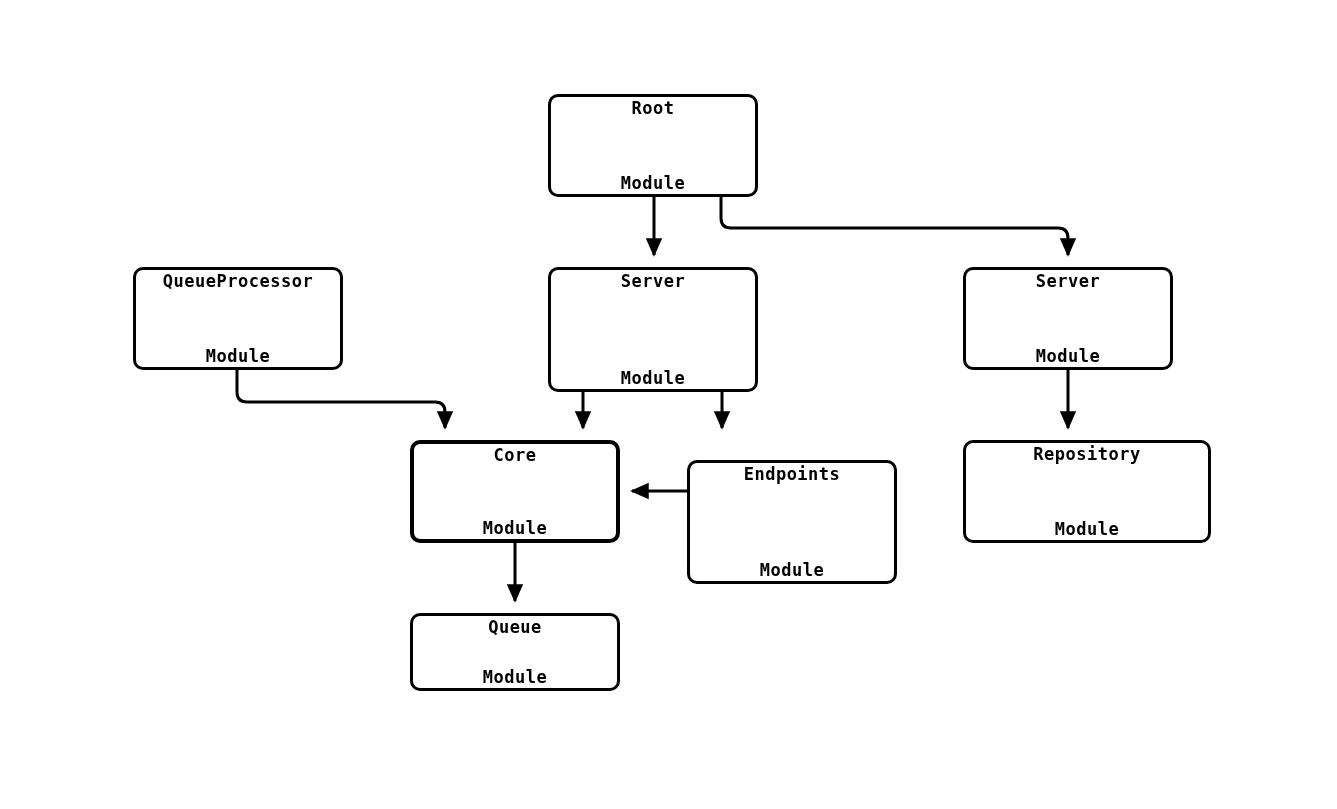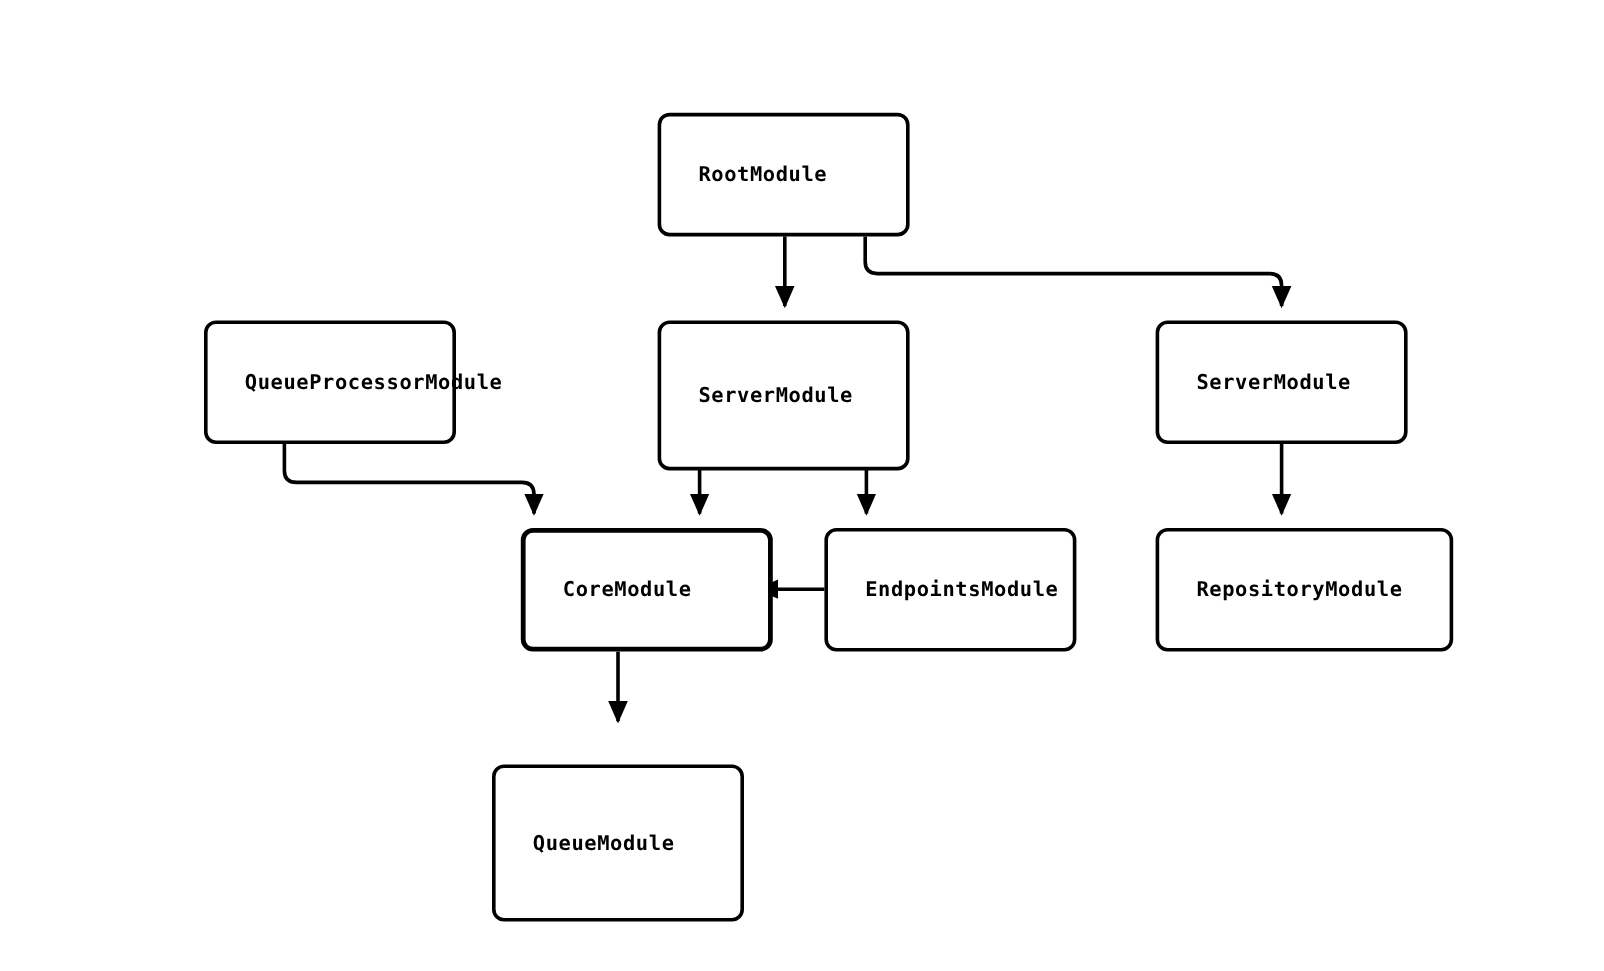--- a/index.html
+++ b/index.html
@@ -28,28 +28,27 @@
     height: 809px;
     pointer-events: none;
   }
   .node {
     position: absolute;
     box-sizing: border-box;
     background: #ffffff;
     border: 3px solid #000000;
     border-radius: 10px;
     display: flex;
+    flex-direction: column;
     align-items: center;
-    justify-content: flex-start;
+    justify-content: space-between;
     z-index: 2;
-    padding-left: 31px;
   }
   .node.emphasis {
     border-width: 4px;
-    margin-left: 24px;
   }
   .node-label {
     color: #000000;
     font-family: "DejaVu Sans Mono", "Liberation Mono", monospace;
     font-size: 17px;
     font-weight: bold;
     line-height: 22px;
     text-align: center;
     white-space: pre;
     letter-spacing: 0.5px;
@@ -82,48 +81,48 @@
     <path d="M 1068 370 L 1068 428" fill="none" stroke="#000000" stroke-width="3" marker-end="url(#arrowhead)"></path>
 
     <path d="M 515 543 L 515 601" fill="none" stroke="#000000" stroke-width="3" marker-end="url(#arrowhead)"></path>
   </svg>
 
   <div class="node" style="left:548px; top:94px; width:210px; height:103px;">
     <div class="node-label">Root</div>
     <div class="node-label">Module</div>
   </div>
 
-  <div class="node" style="left:133px; top:267px; width:210px; height:103px;margin-left:37px;">
+  <div class="node" style="left:133px; top:267px; width:210px; height:103px;">
     <div class="node-label">QueueProcessor</div>
     <div class="node-label">Module</div>
   </div>
 
   <div class="node" style="left:548px; top:267px; width:210px; height:125px;">
     <div class="node-label">Server</div>
     <div class="node-label">Module</div>
   </div>
 
   <div class="node" style="left:963px; top:267px; width:210px; height:103px;">
     <div class="node-label">Server</div>
     <div class="node-label">Module</div>
   </div>
 
   <div class="node emphasis" style="left:410px; top:440px; width:210px; height:103px;">
     <div class="node-label">Core</div>
     <div class="node-label">Module</div>
   </div>
 
-  <div class="node" style="left:687px; top:440px; width:210px; height:103px;">
+  <div class="node" style="left:687px; top:460px; width:210px; height:124px;">
     <div class="node-label">Endpoints</div>
     <div class="node-label">Module</div>
   </div>
 
   <div class="node" style="left:963px; top:440px; width:248px; height:103px;">
     <div class="node-label">Repository</div>
     <div class="node-label">Module</div>
   </div>
 
-  <div class="node" style="left:410px; top:637px; width:210px; height:131px;">
+  <div class="node" style="left:410px; top:613px; width:210px; height:78px;">
     <div class="node-label">Queue</div>
     <div class="node-label">Module</div>
   </div>
 
 </div>
 
 </body></html>

